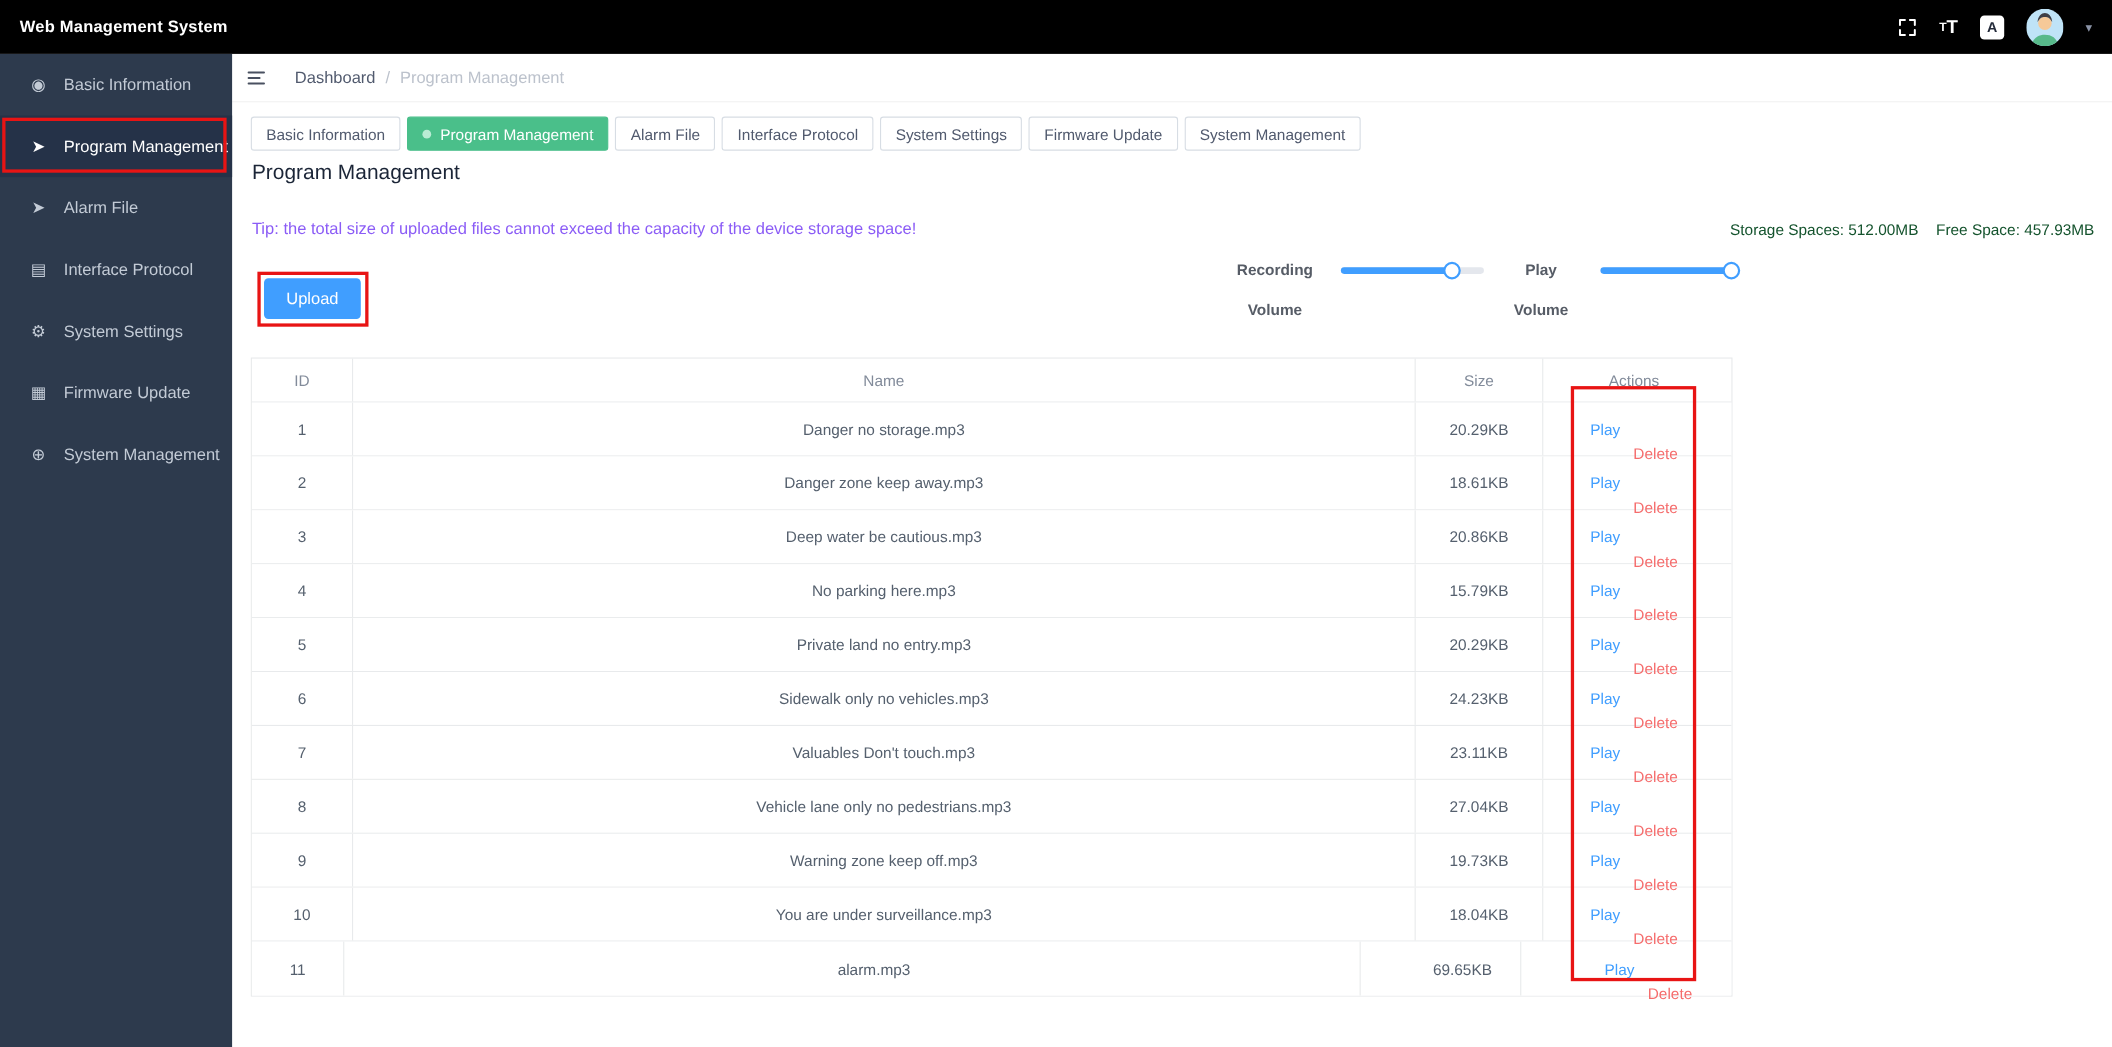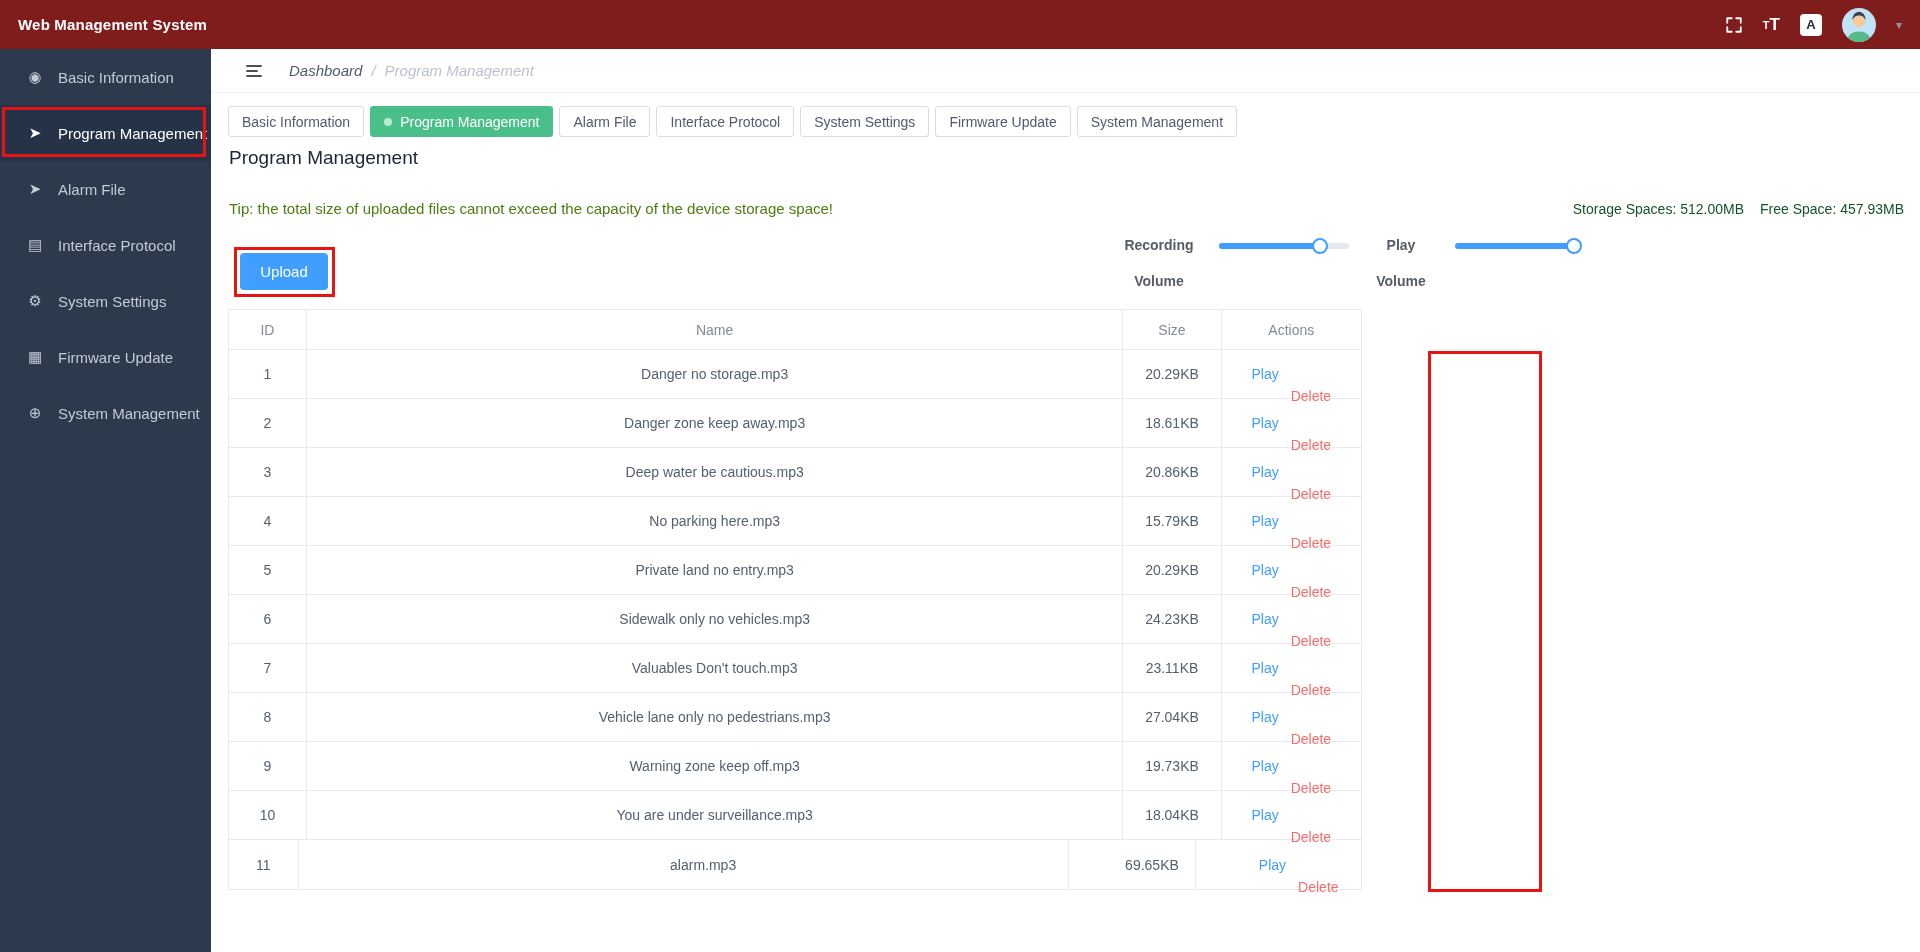--- a/index.html
+++ b/index.html
@@ -1,21 +1,21 @@
 <!DOCTYPE html>
 <html><head>
 <meta charset="utf-8">
 <style>
   * { margin:0; padding:0; box-sizing:border-box; }
   html,body { width:1920px; height:952px; overflow:hidden; background:#fff;
     font-family:"Liberation Sans", sans-serif; position:relative; }
 
   
   .topbar { position:absolute; left:0; top:0; width:1920px; height:49px;
-    background:#7f1d1d; display:flex; align-items:center; justify-content:space-between;
+    background:#000000; display:flex; align-items:center; justify-content:space-between;
     padding:0 18px; z-index:10; }
   .topbar-title { color:#ffffff; font-size:15px; font-weight:bold; letter-spacing:.2px; }
   .topbar-right { display:flex; align-items:center; gap:20px; }
   .tb-icon { color:#fff; display:flex; align-items:center; cursor:pointer; }
   .tt-icon { color:#fff; font-weight:bold; }
   .tt-icon .t-small { font-size:11px; }
   .tt-icon .t-big { font-size:17px; }
   .a-badge { width:22px; height:22px; background:#fff; border-radius:4px; color:#242b3a;
     font-weight:bold; font-size:13px; display:flex; align-items:center; justify-content:center; }
   .avatar { width:34px; height:34px; border-radius:50%; overflow:hidden; display:block; cursor:pointer; }
@@ -26,39 +26,39 @@
     background:#2d3a4d; z-index:5; }
   .sidebar-item { height:56px; display:flex; align-items:center; padding-left:25px;
     color:#c3cbd6; font-size:15px; cursor:pointer; }
   .sidebar-item.active { background:#253248; color:#ffffff; }
   .s-icon { width:20px; margin-right:13px; font-size:15px; text-align:center; }
 
   
   .main { position:absolute; left:211px; top:49px; width:1709px; height:903px; background:#fff; }
 
   .navbar { position:absolute; left:0; top:0; width:100%; height:44px;
-    border-bottom:1px solid #f2f2f2; display:flex; align-items:center; padding-left:34px;font-style:italic; }
+    border-bottom:1px solid #f2f2f2; display:flex; align-items:center; padding-left:13px; }
   .hamburger { display:flex; align-items:center; cursor:pointer; margin-right:26px; }
   .breadcrumb { font-size:15px; display:flex; align-items:center; gap:9px; }
   .bc-root { color:#515a6e; cursor:pointer; }
   .bc-sep, .bc-current { color:#bcc2cc; }
 
   .tabs { position:absolute; left:17px; top:57px; display:flex; gap:6px; }
   .tab { height:31px; display:flex; align-items:center; padding:0 13px;
     border:1px solid #d7dde4; background:#fff; border-radius:3px;
     font-size:14px; color:#515a6e; cursor:pointer; white-space:nowrap; }
   .tab .dot { display:none; width:8px; height:8px; border-radius:50%;
     background:#b9ecd4; margin-right:8px; }
   .tab.active { background:#4abf8a; border-color:#4abf8a; color:#fff; }
   .tab.active .dot { display:inline-block; }
 
   .page-title { position:absolute; left:18px; top:98px; font-size:19px;
     color:#1b2537; font-weight:500; }
 
-  .tip { position:absolute; left:18px; top:151px; font-size:15px; color:#4d7c0f; }
+  .tip { position:absolute; left:18px; top:151px; font-size:15px; color:#8b5cf6; }
   .storage-info { position:absolute; right:16px; top:152px; font-size:14px;
     color:#14532d; display:flex; gap:16px; }
 
   .upload-button { position:absolute; left:29px; top:204px; width:88px; height:37px;
     background:#409eff; color:#fff; border:none; border-radius:4px; font-size:15px;
     cursor:pointer; font-family:"Liberation Sans", sans-serif; }
 
   .slider-label { position:absolute; width:80px; text-align:center; font-size:14px;
     font-weight:bold; color:#565c66; line-height:36px; top:178px; }
   .slider-label span { display:block; }
@@ -67,21 +67,21 @@
   .slider { position:absolute; top:194px; height:6px; border-radius:3px;
     background:#e4e7ed; cursor:pointer; }
   .sl-recording { left:1008px; width:130px; }
   .sl-play { left:1244px; width:124px; }
   .slider-fill { position:absolute; left:0; top:0; height:6px; border-radius:3px;
     background:#409eff; }
   .slider-thumb { position:absolute; top:-5px; width:16px; height:16px; border-radius:50%;
     background:#fff; border:2.5px solid #409eff; cursor:grab; }
 
   
-  .table { position:absolute; left:17px; top:260px; width:1134px;
+  .table { position:absolute; left:17px; top:276px; width:1347px;
     border:1px solid #e8eaec; font-size:14px; }
   .thead { display:flex; height:40px; color:#828b9a; border-bottom:1px solid #e8eaec; }
   .th, .td { display:flex; align-items:center; justify-content:center; height:100%; }
   .th { font-weight:normal; }
   .c-id { width:92px; border-right:1px solid #e8eaec; }
   .c-name { width:966px; border-right:1px solid #e8eaec; }
   .c-size { width:116px; border-right:1px solid #e8eaec; }
   .c-actions { width:165px; }
   .trow { display:flex; height:49px; border-bottom:1px solid #e8eaec; color:#55606e; background:#fff; }
   .tbody .trow:last-child { border-bottom:none;gap:40px; }

